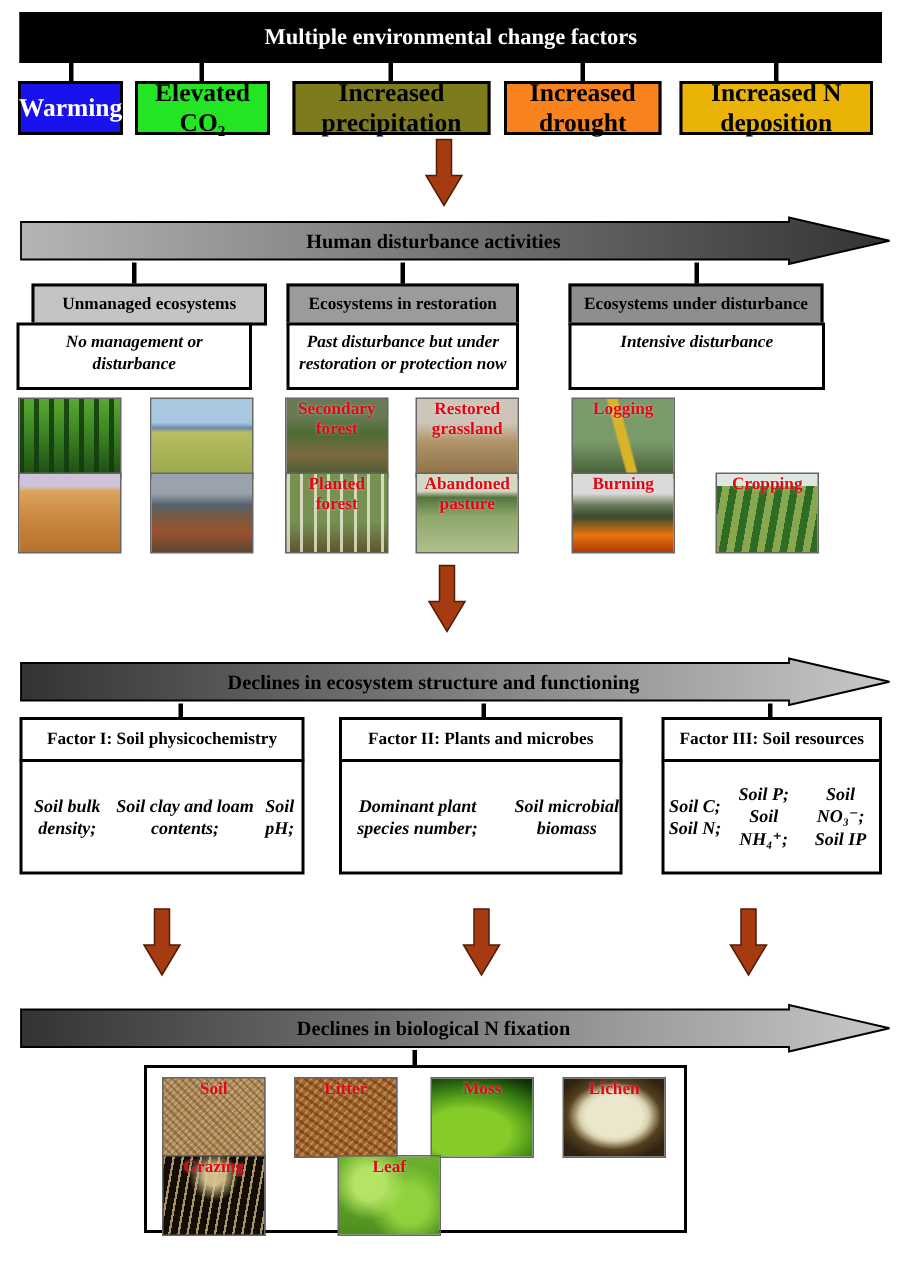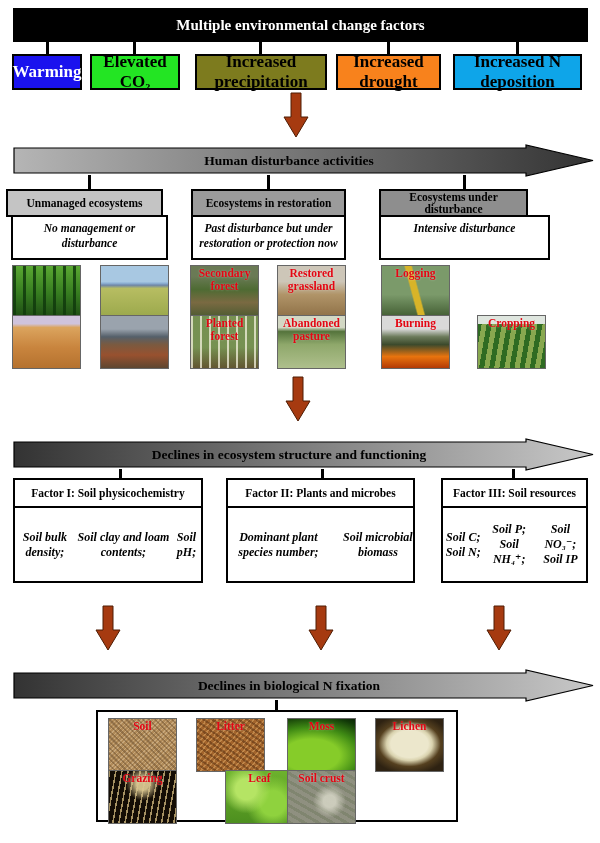--- a/index.html
+++ b/index.html
@@ -18,21 +18,21 @@
 
   .cbox {
     height:36px; border:2px solid #000; box-sizing:border-box;
     display:flex; align-items:center; justify-content:center;
     font-weight:bold; font-size:17px; text-align:center; padding:0 2px;
   }
   .c-warming { background:#1a12ee; color:#ffffff; }
   .c-co2     { background:#23e523; color:#000; }
   .c-precip  { background:#7d7b1e; color:#000; }
   .c-drought { background:#f8821c; color:#000; }
-  .c-ndep    { background:#0ea5e9; color:#000; }
+  .c-ndep    { background:#eab308; color:#000; }
 
   .banner-text {
     font-family:"Liberation Serif","DejaVu Serif",serif;
     font-weight:bold; font-size:13.5px; fill:#000;
   }
 
   .eco-header {
     border:2px solid #000; box-sizing:border-box;
     display:flex; align-items:center; justify-content:center;
     font-weight:bold; font-size:11.5px; text-align:center;
@@ -140,35 +140,35 @@
 
   <svg class="abs" style="left:13px; top:144px;" width="582" height="33" viewBox="0 0 582 33">
     <polygon points="1,4 513,4 513,1 580,16.5 513,32 513,29 1,29" fill="url(#gLD)" stroke="#000" stroke-width="1.2"></polygon>
     <text class="banner-text" x="276" y="21" text-anchor="middle">Human disturbance activities</text>
   </svg>
 
   <div class="abs vline" style="left:88px;  top:175px; height:15px;"></div>
   <div class="abs vline" style="left:267px; top:175px; height:15px;"></div>
   <div class="abs vline" style="left:463px; top:175px; height:15px;"></div>
 
-  <div class="abs eco-header h-light" style="left:6px; top:189px; width:157px; height:28px;">
+  <div class="abs eco-header h-light" style="left:21px; top:189px; width:157px; height:28px;">
     <span>Unmanaged ecosystems</span>
   </div>
   <div class="abs eco-body" style="left:11px; top:215px; width:157px; height:45px;">
     <span>No management or disturbance</span>
   </div>
 
   <div class="abs eco-header h-mid" style="left:191px; top:189px; width:155px; height:28px;">
     <span>Ecosystems in restoration</span>
   </div>
   <div class="abs eco-body" style="left:191px; top:215px; width:155px; height:45px;">
     <span>Past disturbance but under restoration or protection now</span>
   </div>
 
-  <div class="abs eco-header h-dark" style="left:379px; top:189px; width:149px; height:28px;">
+  <div class="abs eco-header h-dark" style="left:379px; top:189px; width:170px; height:28px;">
     <span>Ecosystems under disturbance</span>
   </div>
   <div class="abs eco-body" style="left:379px; top:215px; width:171px; height:45px;">
     <span>Intensive disturbance</span>
   </div>
 
   <div class="abs photo p-forest" style="left:12px;  top:265px;"></div>
   <div class="abs photo p-grassland" style="left:100px; top:265px;"></div>
   <div class="abs photo p-desert" style="left:12px;  top:315px;"></div>
   <div class="abs photo p-tundra" style="left:100px; top:315px;"></div>
@@ -266,17 +266,14 @@
   <div class="abs photo p-lichen" style="left:375px; top:718px;">
     <span class="plabel">Lichen</span>
   </div>
 
   <div class="abs photo p-nodule" style="left:108px; top:770px;">
     <span class="plabel">Grazing</span>
   </div>
   <div class="abs photo p-leaf" style="left:196px; top:770px;margin-left:29px;">
     <span class="plabel">Leaf</span>
   </div>
-  <div class="abs photo p-crust" style="left:287px; top:770px;">
-    <span class="plabel">Soil crust</span>
-  </div>
 
 </div>
 
 </body></html>

